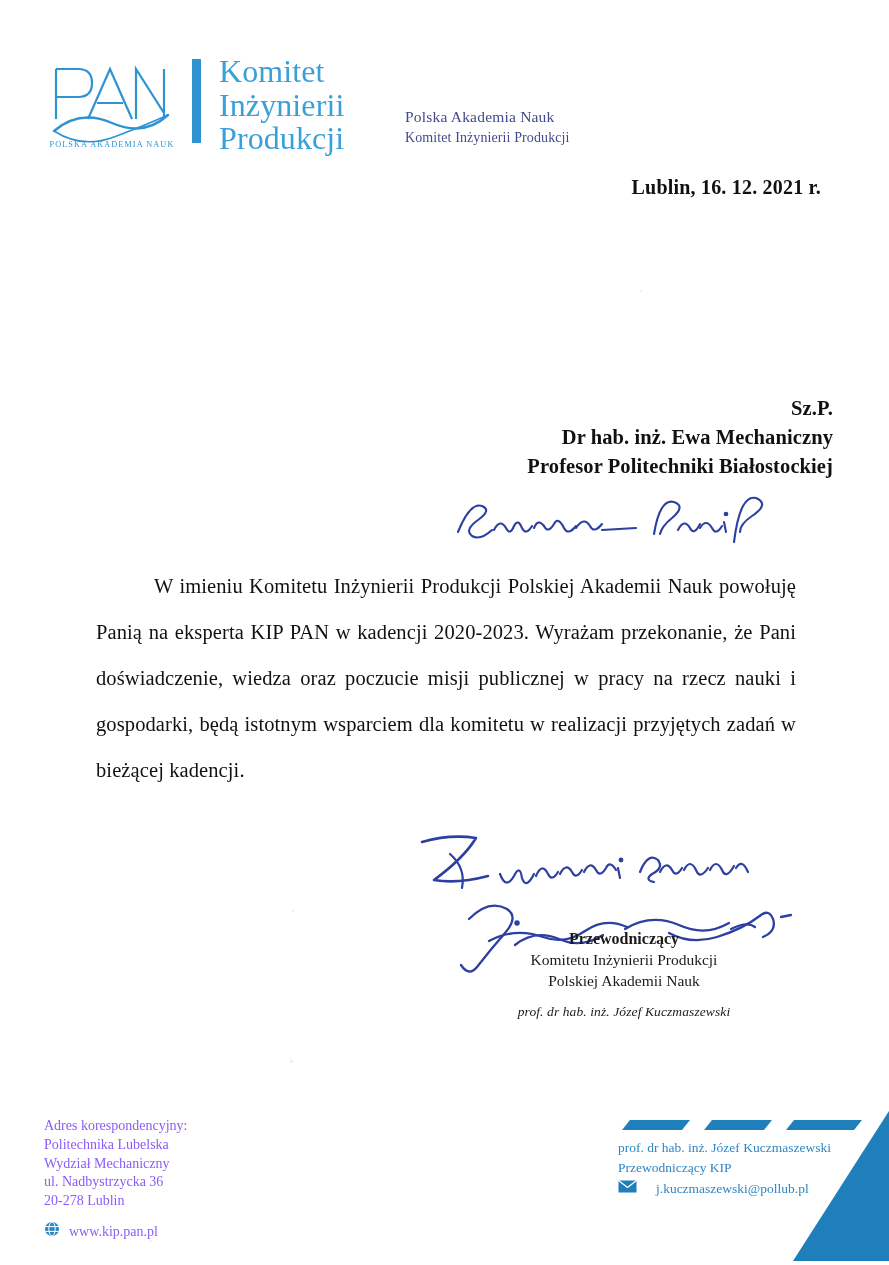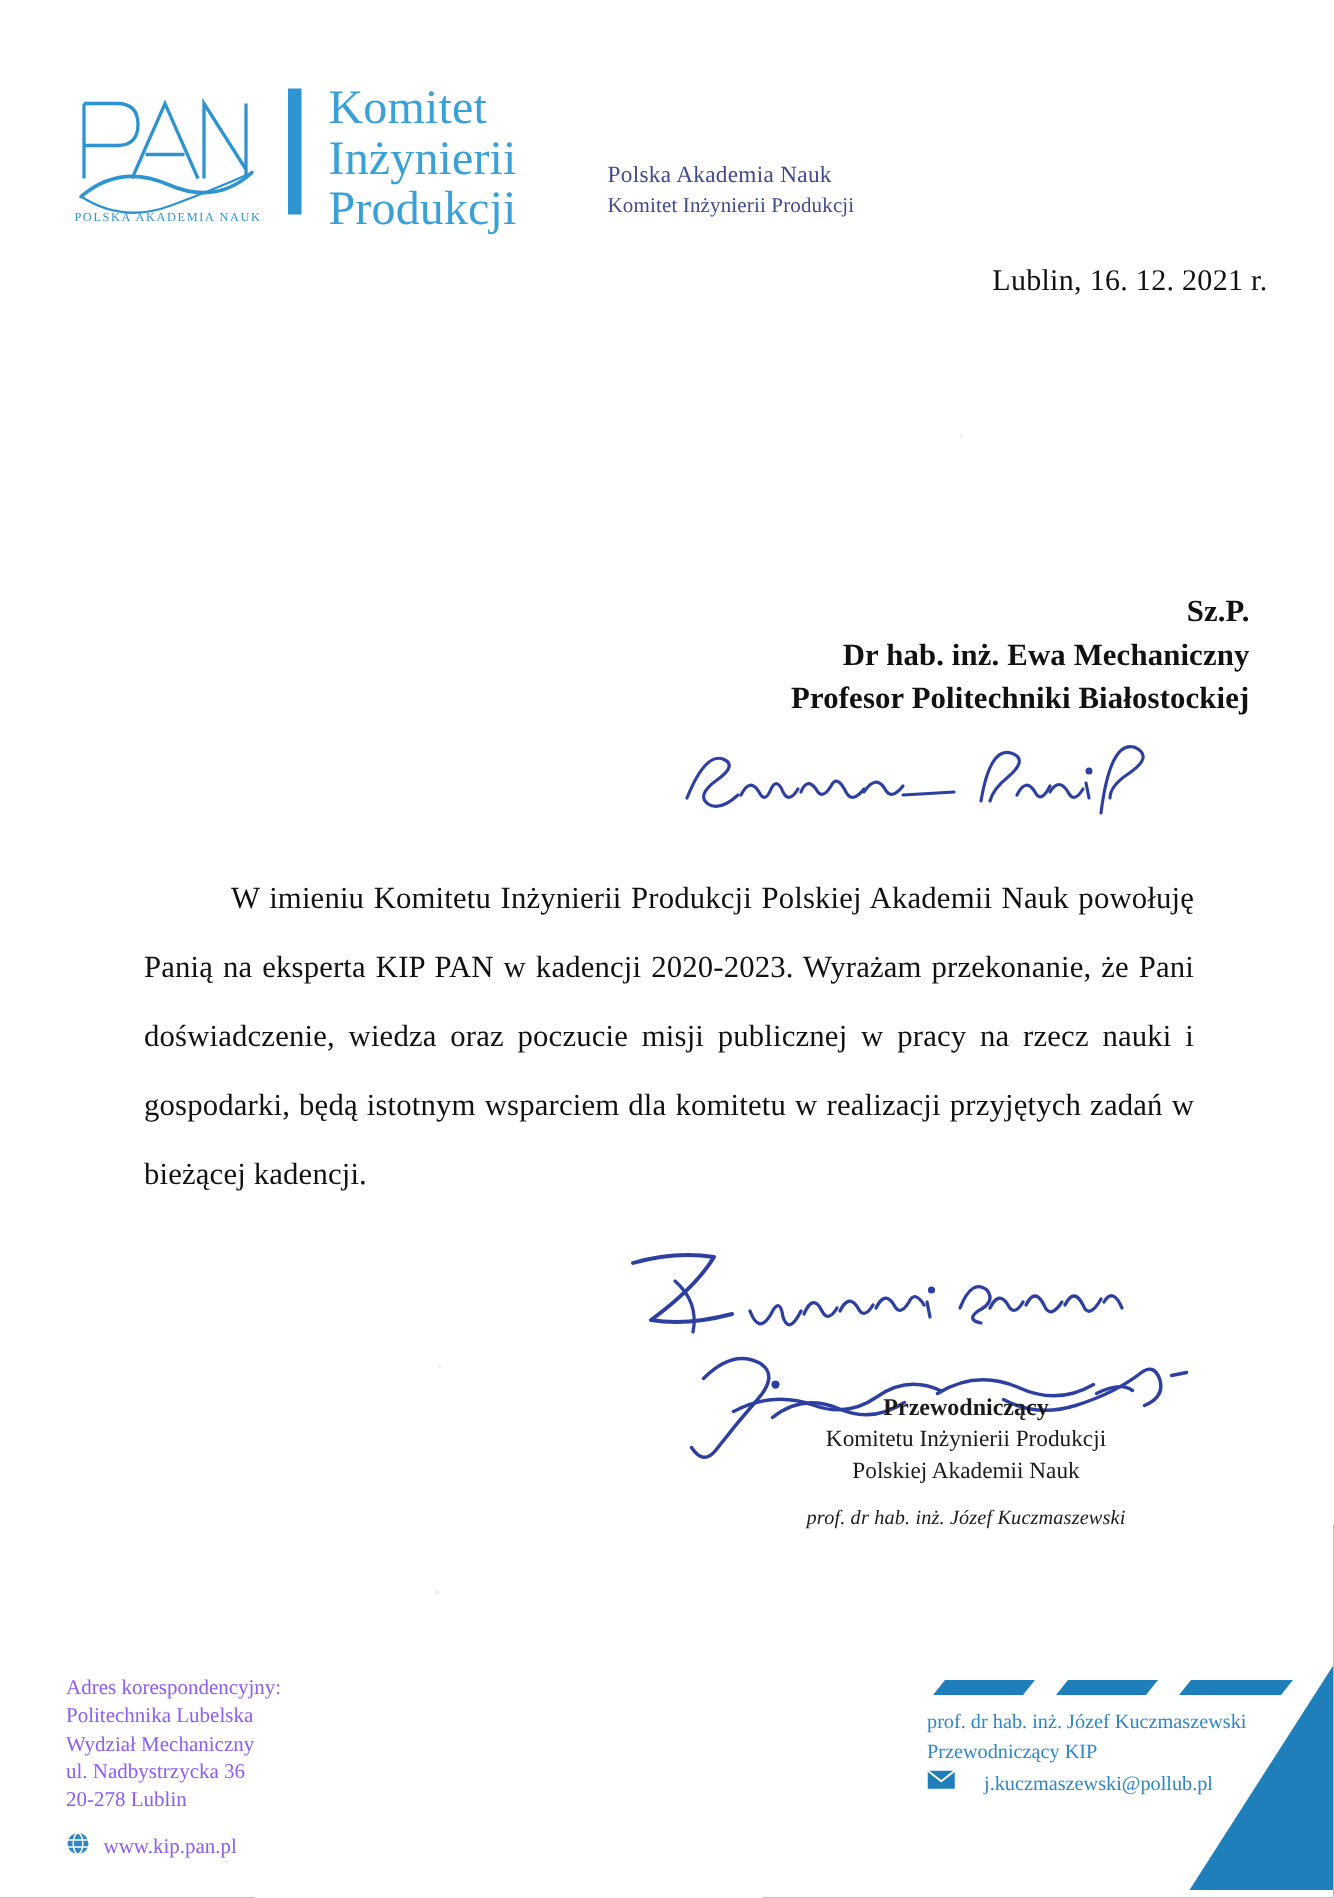--- a/index.html
+++ b/index.html
@@ -57,25 +57,26 @@
     font-size: 14.5px;
     line-height: 1.45;
     white-space: nowrap;
   }
   .org-block .l1 { font-size: 15.5px; letter-spacing: .2px; }
   .org-block .l2 { font-size: 14px; letter-spacing: .1px; }
 
   
   .date-line {
     position: absolute;
-    right: 44px;
+    right: 68px;
     top: 176px;
     font-size: 20px;
     letter-spacing: .2px;
     white-space: nowrap;
+    font-weight: bold;
   }
 
   
   .addressee {
     position: absolute;
     right: 56px;
     top: 394px;
     text-align: right;
     font-weight: bold;
     font-size: 20.5px;
@@ -95,34 +96,34 @@
   .hand svg { display: block; overflow: visible; }
 
   .salutation-hw { left: 448px; top: 486px; }
   .closing-hw    { left: 404px; top: 828px; }
   .sig-hw        { left: 455px; top: 893px; }
 
   
   .body-text {
     position: absolute;
     left: 96px;
-    top: 576px;
+    top: 563px;
     width: 700px;
     font-size: 20.5px;
     line-height: 46px;
     text-align: justify;
     text-justify: inter-word;
     text-indent: 58px;
     letter-spacing: .1px;
   }
 
   
   .sig-block {
     position: absolute;
-    left: 494px;
+    left: 474px;
     top: 928px;
     width: 300px;
     text-align: center;
     font-size: 15.5px;
     line-height: 1.35;
     color: #1a1a1a;
     white-space: nowrap;
   }
   .sig-block .title { font-weight: bold; font-size: 16px; }
   .sig-block .name {

